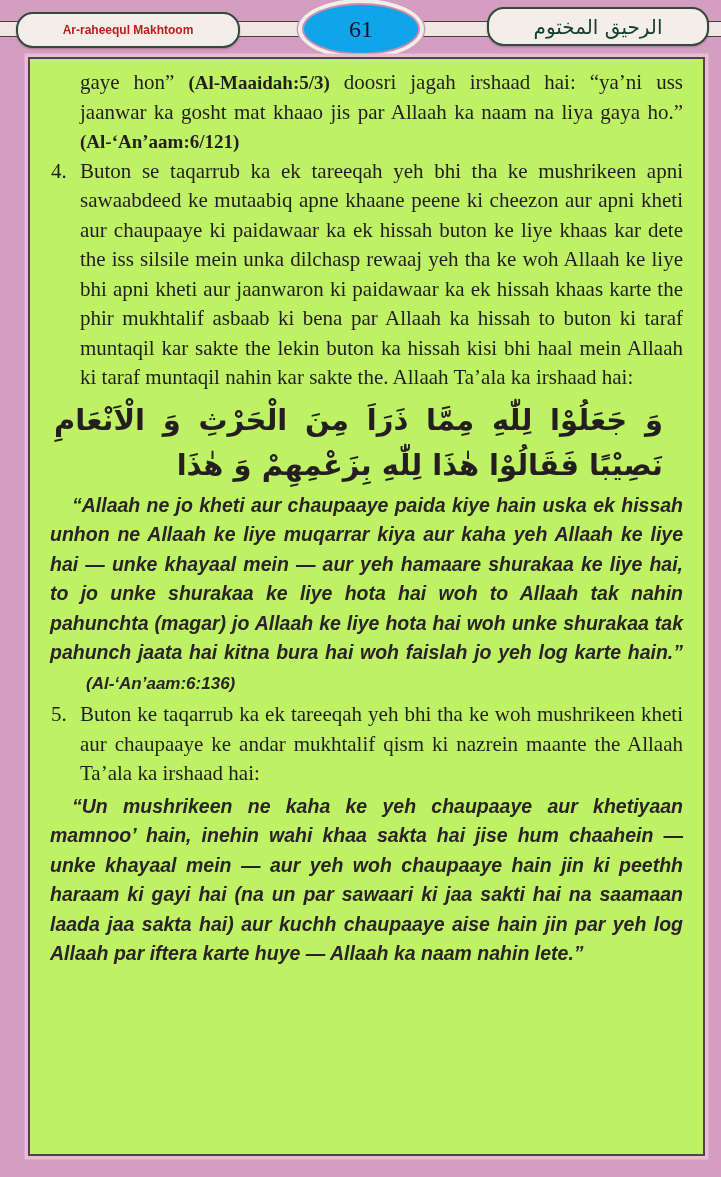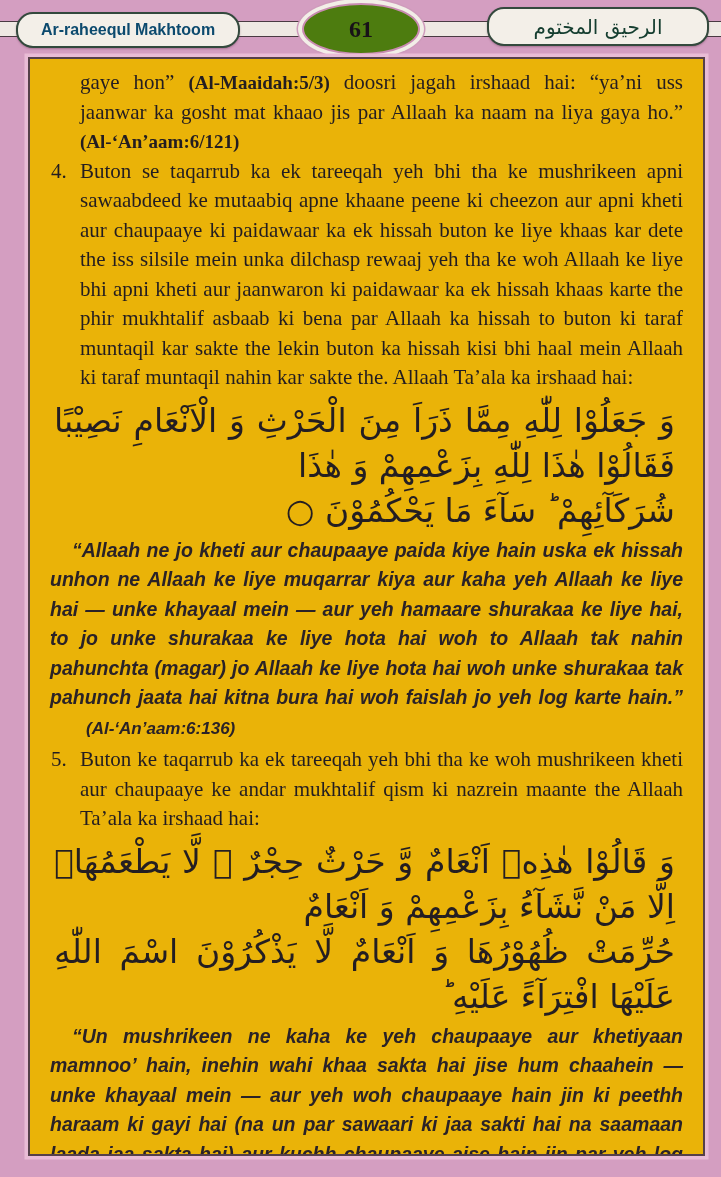--- a/index.html
+++ b/index.html
@@ -11,48 +11,48 @@
   
   .header{position:absolute;top:0;left:0;right:0;height:56px;}
   .band{position:absolute;top:21px;left:0;right:0;height:14px;
     background:#efe9e3;border-top:1.5px solid #4a3a42;border-bottom:1.5px solid #4a3a42;}
   .hbox{
     position:absolute;background:#f3efe8;border:2.5px solid #33493d;
     border-radius:17px;display:flex;align-items:center;justify-content:center;
     box-shadow:0 1px 2px rgba(80,40,60,.35);
   }
   .hbox-left{top:12px;left:16px;width:220px;height:32px;}
-  .hbox-left .t{font-family:"Liberation Sans",sans-serif;font-weight:700;font-size:16px;color:#0c4a6e;}
+  .hbox-left .t{font-family:"Liberation Sans",sans-serif;font-weight:700;font-size:12px;color:#b91c1c;}
   .hbox-right{top:7px;right:12px;width:218px;height:35px;}
   .hbox-right .t{font-family:"DejaVu Sans",sans-serif;direction:rtl;font-weight:400;font-size:20px;color:#143d2f;}
   .oval{
     position:absolute;top:3px;left:302px;width:114px;height:48px;
-    background:#4d7c0f;border:2px solid #c98bb1;border-radius:50%;
+    background:#0ea5e9;border:2px solid #c98bb1;border-radius:50%;
     box-shadow:0 0 0 4px #f2eee7,0 0 0 5.5px #cf9bbc;
-    display:flex;align-items:center;justify-content:center;font-weight:bold;
+    display:flex;align-items:center;justify-content:center;
   }
   .oval .n{font-size:24px;color:#181218;}
   
   .panel{
     position:absolute;left:28px;right:16px;top:57px;bottom:21px;
-    background:#eab308;border:2px solid #564049;
+    background:#bef264;border:2px solid #564049;
     box-shadow:0 0 0 3.5px #e9bcd6;
     padding:9px 20px 18px 20px;overflow:hidden;box-sizing:border-box;
   }
   .para,.list{
     font-size:21px;line-height:29.5px;color:#231d21;text-align:justify;margin:0;
   }
   .para{margin-left:30px;}
   .list{position:relative;padding-left:30px;}
   .list .num{position:absolute;left:1px;top:0;}
   .bref{font-weight:700;font-size:19px;}
   .arabic{
-    direction:rtl;font-family:"DejaVu Sans",sans-serif;font-weight:400;
-    font-size:33px;line-height:45px;color:#241e22;text-align:justify;
-    margin:5px 8px 3px 4px;
+    direction:rtl;font-family:"DejaVu Sans",sans-serif;font-weight:700;
+    font-size:29px;line-height:45px;color:#241e22;text-align:justify;
+    margin:5px 20px 3px 4px;
   }
   .trans{
     font-family:"Liberation Sans",sans-serif;font-style:italic;font-weight:700;
     font-size:19.5px;line-height:29.5px;color:#2a2227;text-align:justify;
     margin:3px 0 2px 0;text-indent:22px;
   }
   .trans .tref{font-size:17px;margin-left:36px;}
 </style>
 </head>
 <body>
@@ -74,30 +74,25 @@
 
   <p class="para"><span>gaye hon” </span><span class="bref">(Al-Maaidah:5/3)</span><span> doosri jagah irshaad hai: “ya’ni uss jaanwar ka gosht mat khaao jis par Allaah ka naam na liya gaya ho.” </span><span class="bref">(Al-‘An’aam:6/121)</span></p>
 
   <div class="list">
     <span class="num">4.</span>
     <span>Buton se taqarrub ka ek tareeqah yeh bhi tha ke mushrikeen apni sawaabdeed ke mutaabiq apne khaane peene ki cheezon aur apni kheti aur chaupaaye ki paidawaar ka ek hissah buton ke liye khaas kar dete the iss silsile mein unka dilchasp rewaaj yeh tha ke woh Allaah ke liye bhi apni kheti aur jaanwaron ki paidawaar ka ek hissah khaas karte the phir mukhtalif asbaab ki bena par Allaah ka hissah to buton ki taraf muntaqil kar sakte the lekin buton ka hissah kisi bhi haal mein Allaah ki taraf muntaqil nahin kar sakte the. Allaah Ta’ala ka irshaad hai:</span>
   </div>
 
   <div class="arabic">
     <div>وَ جَعَلُوْا لِلّٰهِ مِمَّا ذَرَاَ مِنَ الْحَرْثِ وَ الْاَنْعَامِ نَصِيْبًا فَقَالُوْا هٰذَا لِلّٰهِ بِزَعْمِهِمْ وَ هٰذَا</div>
-    <div>شُرَكَآئِهِمْ ؕ سَآءَ مَا يَحْكُمُوْنَ ○</div>
   </div>
 
   <p class="trans"><span>“Allaah ne jo kheti aur chaupaaye paida kiye hain uska ek hissah unhon ne Allaah ke liye muqarrar kiya aur kaha yeh Allaah ke liye hai — unke khayaal mein — aur yeh hamaare shurakaa ke liye hai, to jo unke shurakaa ke liye hota hai woh to Allaah tak nahin pahunchta (magar) jo Allaah ke liye hota hai woh unke shurakaa tak pahunch jaata hai kitna bura hai woh faislah jo yeh log karte hain.” </span><span class="tref">(Al-‘An’aam:6:136)</span></p>
 
   <div class="list">
     <span class="num">5.</span>
     <span>Buton ke taqarrub ka ek tareeqah yeh bhi tha ke woh mushrikeen kheti aur chaupaaye ke andar mukhtalif qism ki nazrein maante the Allaah Ta’ala ka irshaad hai:</span>
   </div>
 
-  <div class="arabic">
-    <div>وَ قَالُوْا هٰذِهٖ اَنْعَامٌ وَّ حَرْثٌ حِجْرٌ ۖ لَّا يَطْعَمُهَاۤ اِلَّا مَنْ نَّشَآءُ بِزَعْمِهِمْ وَ اَنْعَامٌ</div>
-    <div>حُرِّمَتْ ظُهُوْرُهَا وَ اَنْعَامٌ لَّا يَذْكُرُوْنَ اسْمَ اللّٰهِ عَلَيْهَا افْتِرَآءً عَلَيْهِ ؕ</div>
-  </div>
 
   <p class="trans"><span>“Un mushrikeen ne kaha ke yeh chaupaaye aur khetiyaan mamnoo’ hain, inehin wahi khaa sakta hai jise hum chaahein — unke khayaal mein — aur yeh woh chaupaaye hain jin ki peethh haraam ki gayi hai (na un par sawaari ki jaa sakti hai na saamaan laada jaa sakta hai) aur kuchh chaupaaye aise hain jin par yeh log Allaah par iftera  karte huye — Allaah ka naam nahin lete.” </span></p>
 
 </div>
 
 </body></html>

